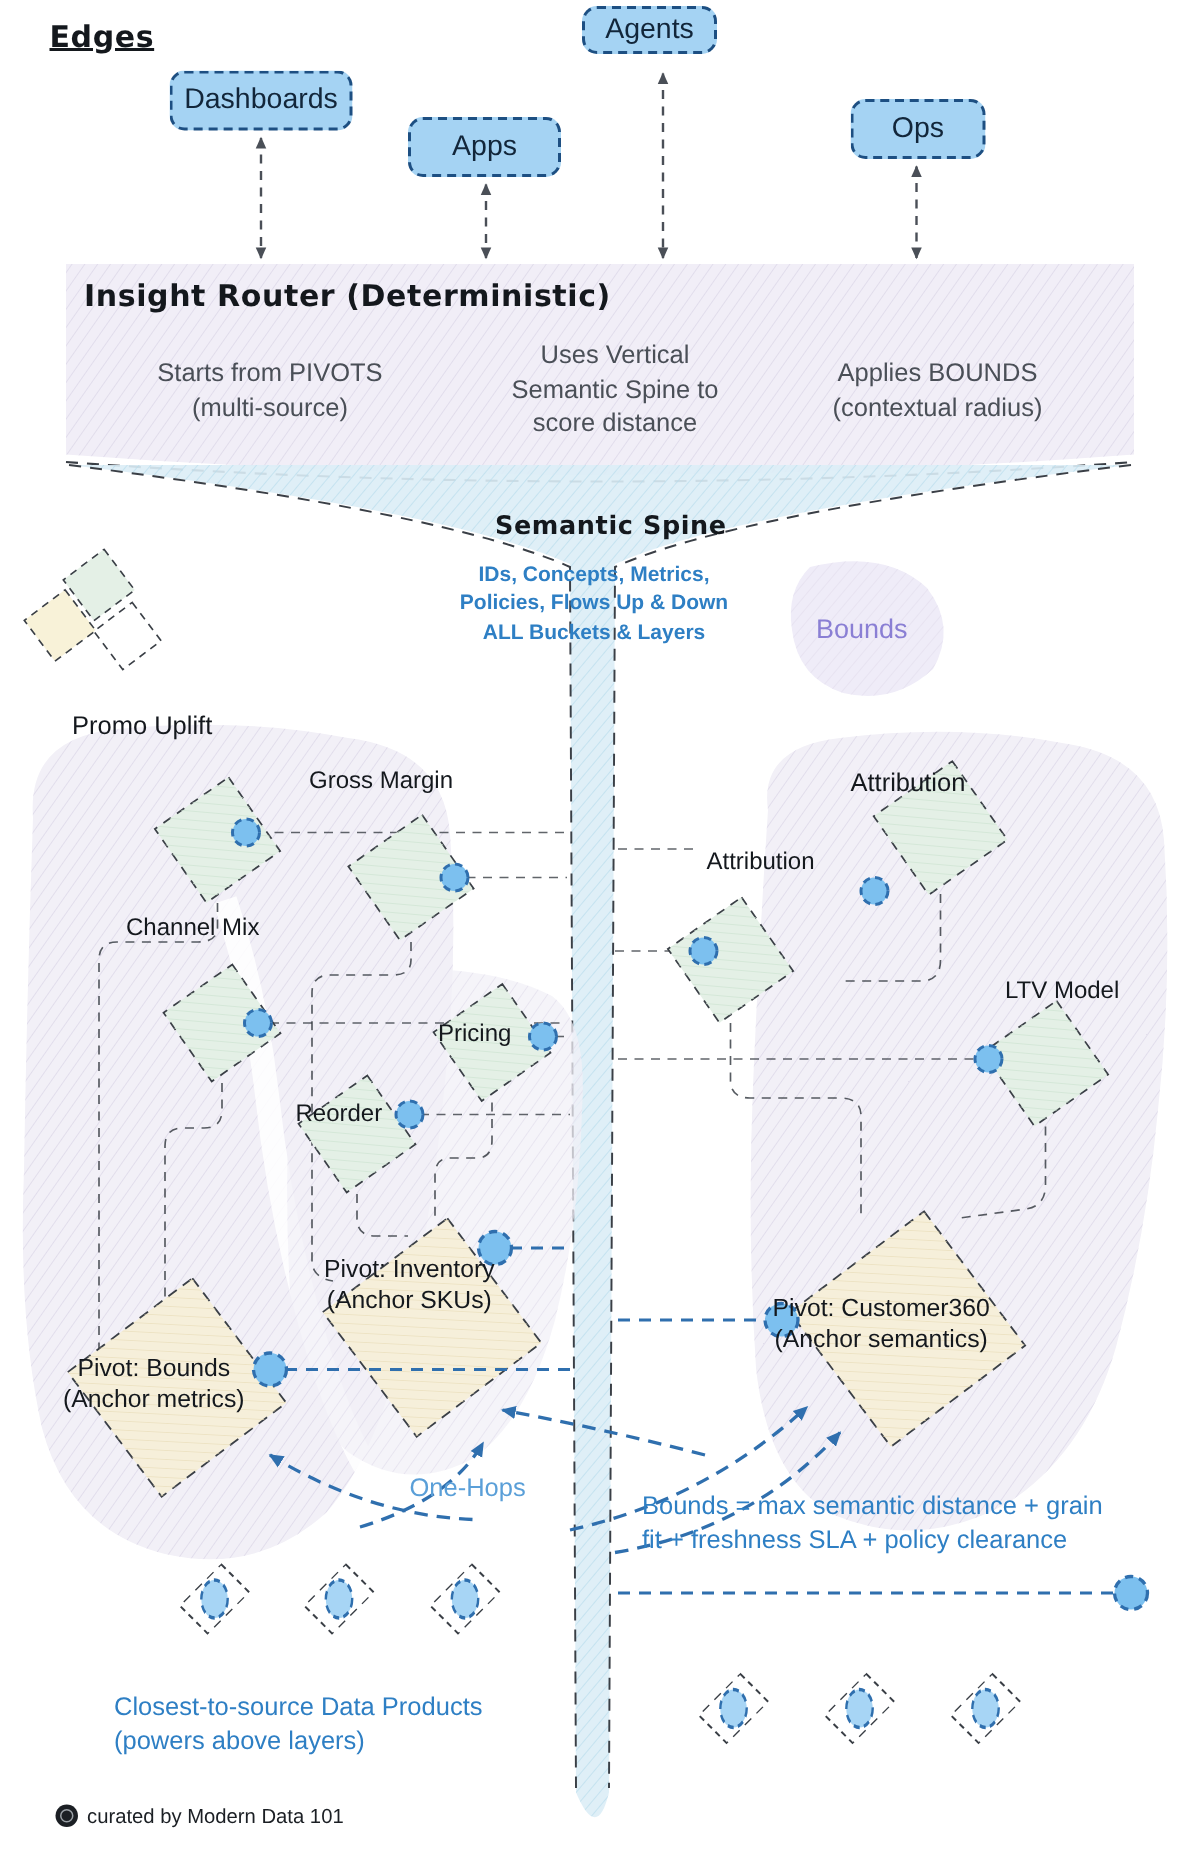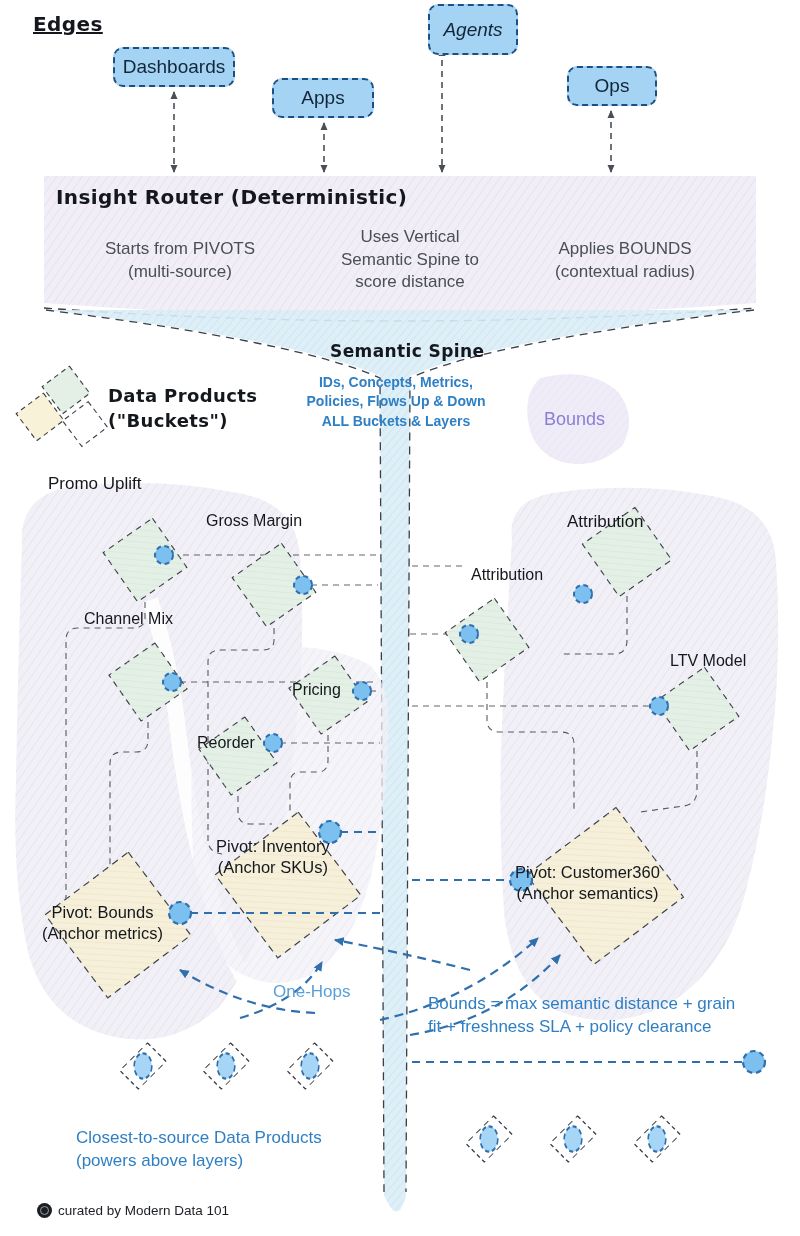--- a/index.html
+++ b/index.html
@@ -298,21 +298,21 @@
           <circle r="11" fill="#a7d5f5" transform="scale(.8,1.15)"></circle>
           <circle r="11" fill="none" stroke="#2f6fae" stroke-width="2" stroke-dasharray="5 3.5" transform="scale(.8,1.15)"></circle>
         </g>
     </g>
   </svg>
 
   <div class="lbl hand title-hand" style="left:33px;top:12px;">Edges</div>
 
   <div class="edgebox" style="left:113px;top:47px;width:122px;height:40px;">Dashboards</div>
   <div class="edgebox" style="left:272px;top:78px;width:102px;height:40px;">Apps</div>
-  <div class="edgebox" style="left:428px;top:4px;width:90px;height:51px;font-style:italic;">Agents</div>
+  <div class="edgebox" style="left:388px;top:4px;width:90px;height:32px;">Agents</div>
   <div class="edgebox" style="left:567px;top:66px;width:90px;height:40px;">Ops</div>
 
   <div class="lbl hand routerTitle" style="left:56px;top:185px;">Insight Router (Deterministic)</div>
   <div class="routercol" style="left:60px;top:238px;width:240px;">
     <div>Starts from PIVOTS</div>
     <div>(multi-source)</div>
   </div>
   <div class="routercol" style="left:310px;top:226px;width:200px;">
     <div>Uses Vertical</div>
     <div>Semantic Spine to</div>
@@ -323,24 +323,20 @@
     <div>(contextual radius)</div>
   </div>
 
   <div class="lbl hand spineTitle" style="left:330px;top:341px;">Semantic Spine</div>
   <div class="spineTxt" style="left:296px;top:373px;width:200px;">
     <div>IDs, Concepts, Metrics,</div>
     <div>Policies, Flows Up &amp; Down</div>
     <div>ALL Buckets &amp; Layers</div>
   </div>
 
-  <div class="dpLbl hand" style="left:108px;top:383px;">
-    <div>Data Products</div>
-    <div>("Buckets")</div>
-  </div>
   <div class="boundsLbl" style="left:544px;top:409px;">Bounds</div>
 
   <div class="bucketLbl" style="left:48px;top:474px;">Promo Uplift</div>
   <div class="bucketLbl" style="left:567px;top:512px;">Attribution</div>
 
   <div class="nodeLbl" style="left:206px;top:512px;">Gross Margin</div>
   <div class="nodeLbl" style="left:84px;top:610px;">Channel Mix</div>
   <div class="nodeLbl" style="left:292px;top:681px;">Pricing</div>
   <div class="nodeLbl" style="left:197px;top:734px;">Reorder</div>
   <div class="nodeLbl" style="left:471px;top:566px;">Attribution</div>

